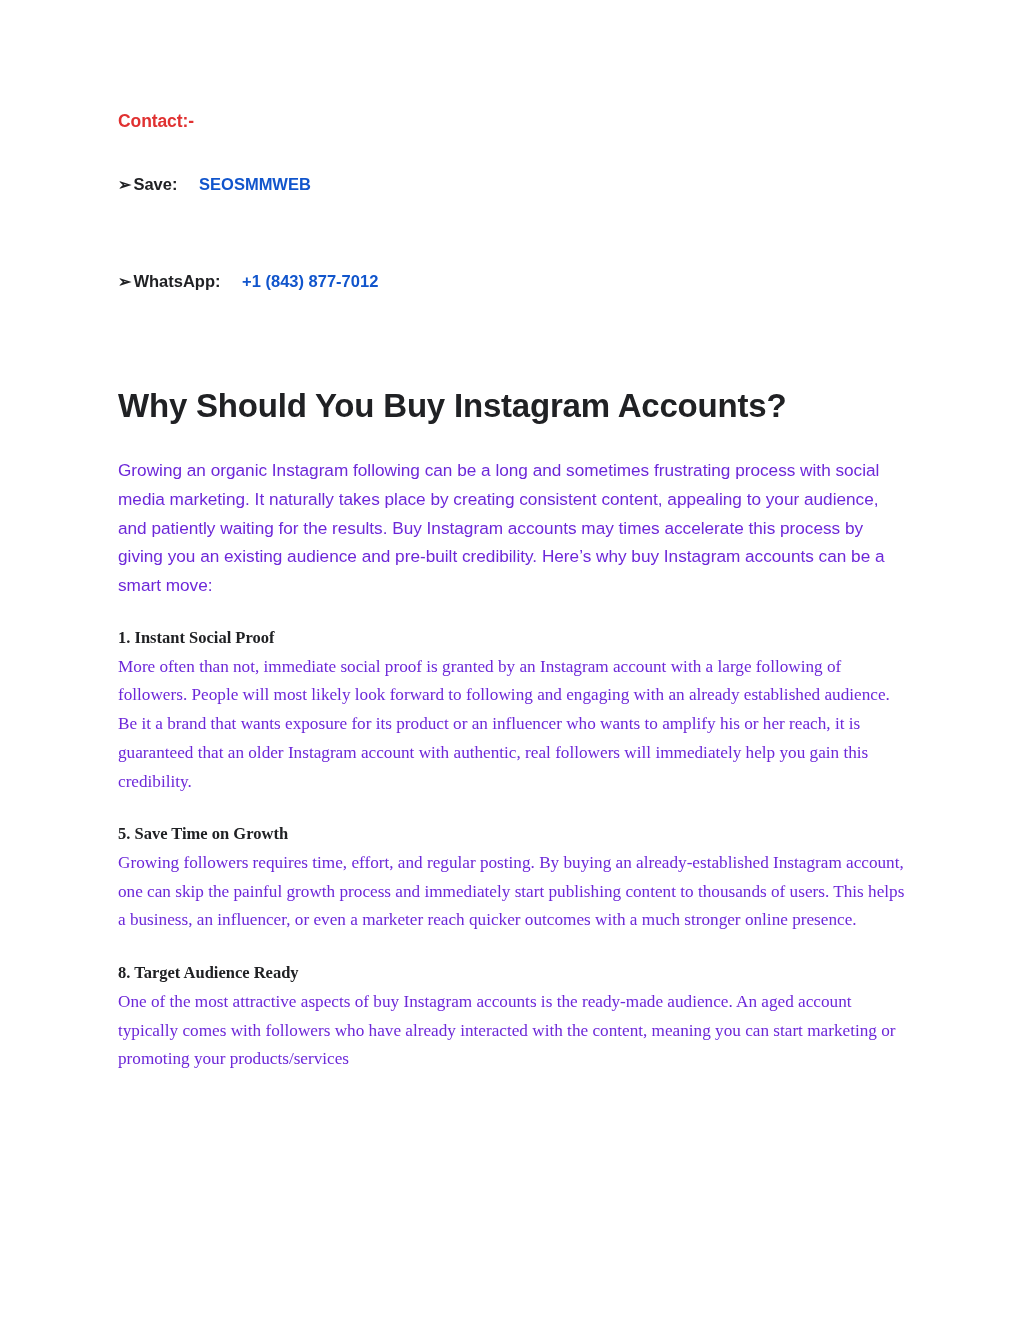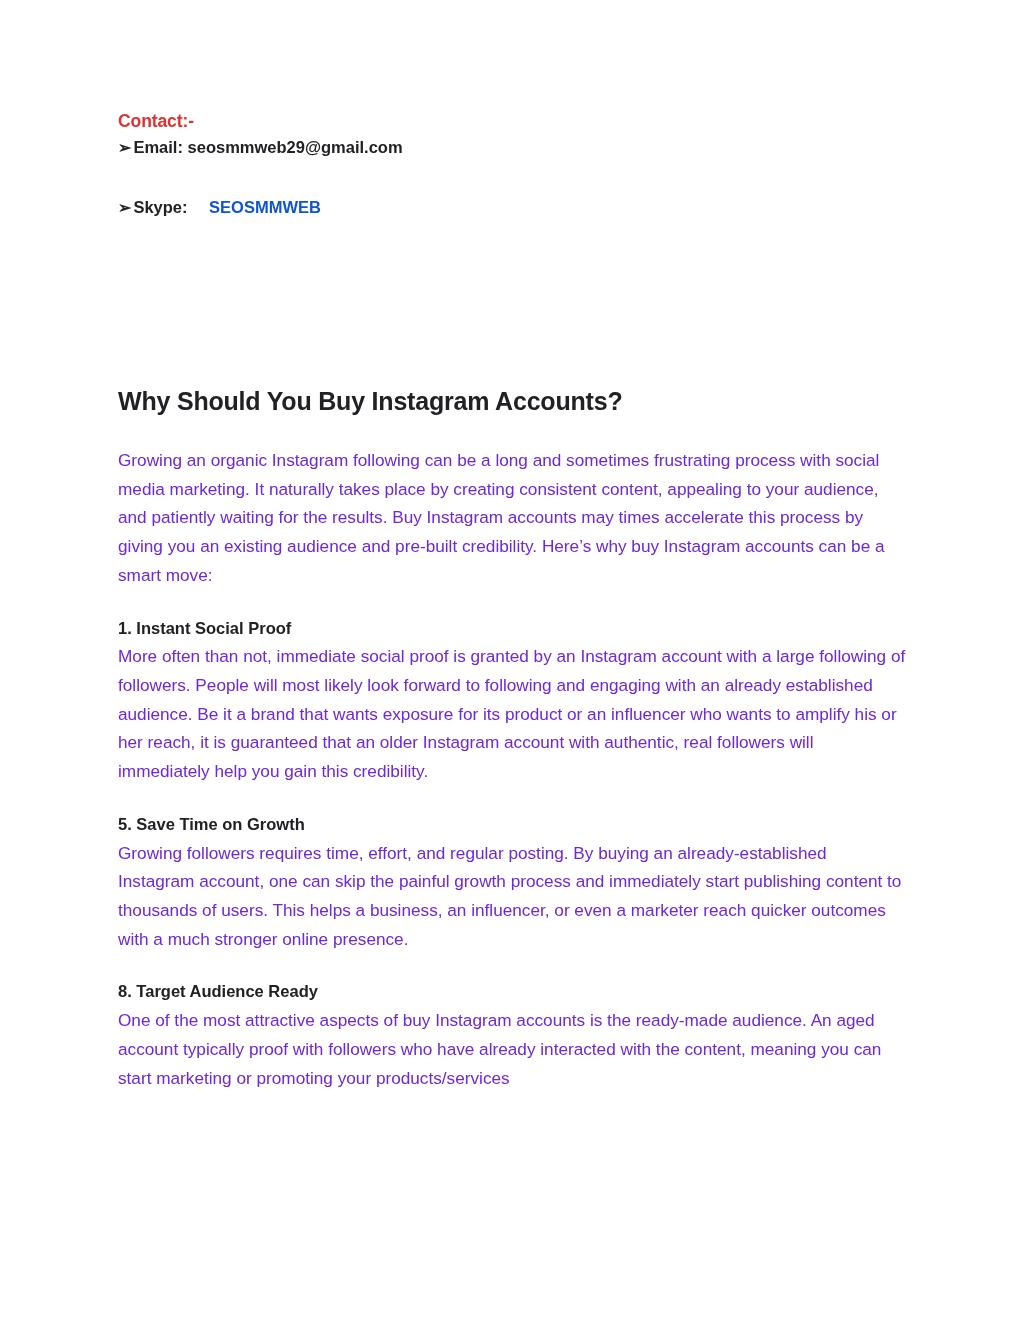--- a/index.html
+++ b/index.html
@@ -55,21 +55,21 @@
   }
   .contact-spacer {
     height: 37px;
   }
 
   
   .article {
     margin-top: 92px;
   }
   h1.title {
-    font-size: 25px;
+    font-size: 33px;
     font-weight: bold;
     color: #202124;
     margin: 0 0 28px 0;
     line-height: 1.3;
     letter-spacing: -0.2px;
   }
   p.body-text {
     font-size: 17.2px;
     line-height: 1.67;
     color: #6d28d9;
@@ -77,66 +77,67 @@
   }
   h2.sub {
     font-size: 16.5px;
     font-weight: bold;
     color: #202124;
     margin: 0 0 2px 0;
     line-height: 1.5;
   }
   .section {
     margin-bottom: 26px;
+    font-family: Liberation Serif, serif;
   }
   .section p.body-text {
     margin-bottom: 0;
   }
 </style>
 </head>
 <body>
 
 <div class="page">
 
   <div class="contact-block">
     <div class="contact-heading">Contact:-</div>
 
-    <div class="contact-line">
-      <span class="arrow">➢</span><span>Email:</span>
-      <span class="value-dark">seosmmweb29@gmail.com</span>
-    </div>
 
     <div class="contact-spacer"></div>
 
     <div class="contact-line">
-      <span class="arrow">➢</span><span>Skype:</span>
+      <span class="arrow">➢</span><span>Save:</span>
       <span class="value-blue">SEOSMMWEB</span>
     </div>
 
     <div class="contact-spacer"></div>
 
 
     <div class="contact-spacer"></div>
 
+    <div class="contact-line">
+      <span class="arrow">➢</span><span>WhatsApp:</span>
+      <span class="value-blue">+1 (843) 877-7012</span>
+    </div>
   </div>
 
   <div class="article">
     <h1 class="title">Why Should You Buy Instagram Accounts?</h1>
 
     <p class="body-text">Growing an organic Instagram following can be a long and sometimes frustrating process with social media marketing. It naturally takes place by creating consistent content, appealing to your audience, and patiently waiting for the results. Buy Instagram accounts may times accelerate this process by giving you an existing audience and pre-built credibility. Here’s why buy Instagram accounts can be a smart move:</p>
 
     <div class="section">
       <h2 class="sub">1. Instant Social Proof</h2>
       <p class="body-text">More often than not, immediate social proof is granted by an Instagram account with a large following of followers. People will most likely look forward to following and engaging with an already established audience. Be it a brand that wants exposure for its product or an influencer who wants to amplify his or her reach, it is guaranteed that an older Instagram account with authentic, real followers will immediately help you gain this credibility.</p>
     </div>
 
     <div class="section">
       <h2 class="sub">5. Save Time on Growth</h2>
       <p class="body-text">Growing followers requires time, effort, and regular posting. By buying an already-established Instagram account, one can skip the painful growth process and immediately start publishing content to thousands of users. This helps a business, an influencer, or even a marketer reach quicker outcomes with a much stronger online presence.</p>
     </div>
 
     <div class="section">
       <h2 class="sub">8. Target Audience Ready</h2>
-      <p class="body-text">One of the most attractive aspects of buy Instagram accounts is the ready-made audience. An aged account typically proof with followers who have already interacted with the content, meaning you can start marketing or promoting your products/services</p>
+      <p class="body-text">One of the most attractive aspects of buy Instagram accounts is the ready-made audience. An aged account typically comes with followers who have already interacted with the content, meaning you can start marketing or promoting your products/services</p>
     </div>
   </div>
 
 </div>
 
 </body></html>

